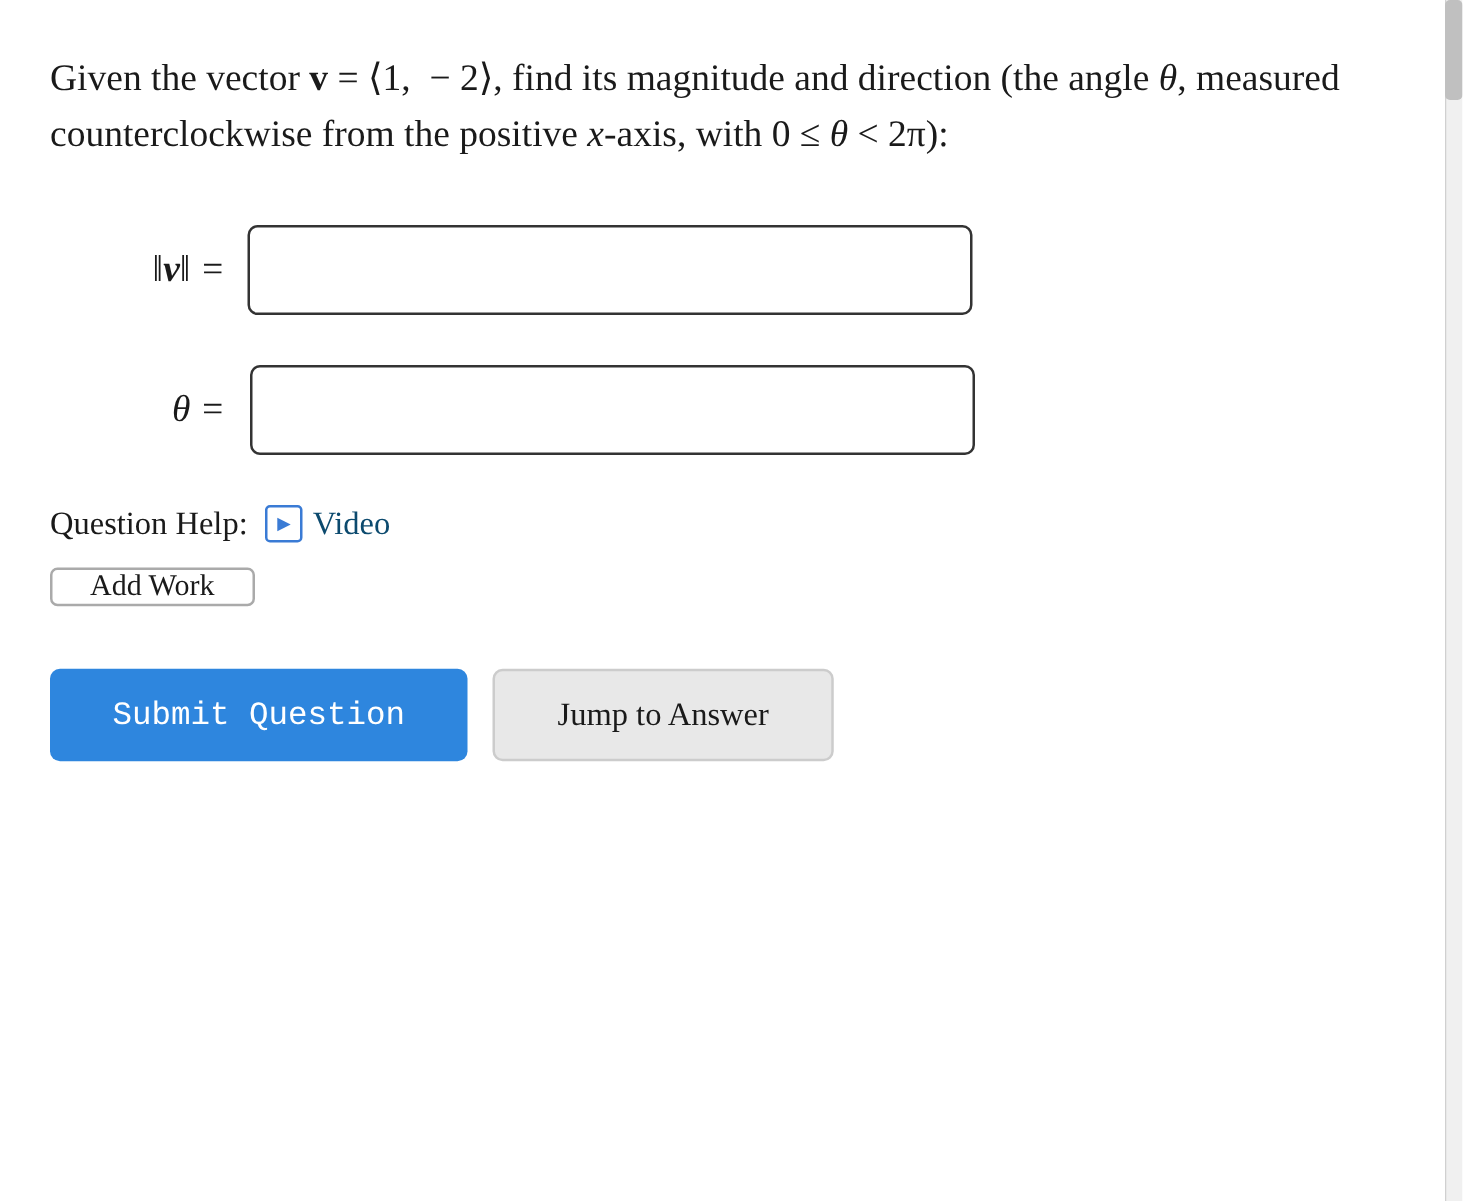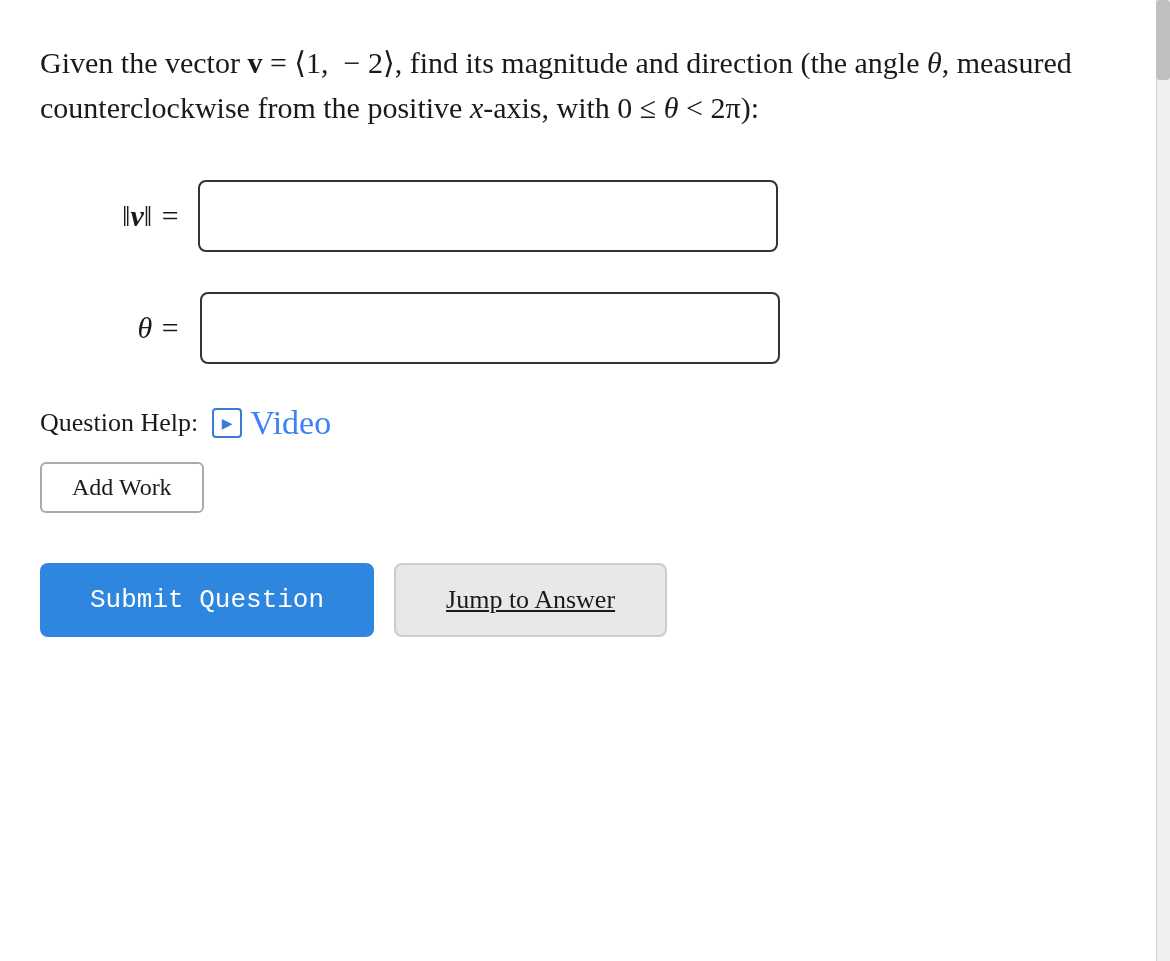--- a/index.html
+++ b/index.html
@@ -119,28 +119,28 @@
       width: 30px;
       height: 30px;
       border: 2px solid #3a7bd5;
       border-radius: 4px;
       margin-right: 8px;
       color: #3a7bd5;
       font-size: 14px;
     }
 
     .video-link {
-      color: #3b82f6;
-      font-size: 34px;
+      color: #0c4a6e;
+      font-size: 26px;
       text-decoration: none;
       cursor: pointer;
     }
 
     .add-work-btn {
-      padding: 10px 30px;
+      padding: 0 30px;
       font-size: 24px;
       background: #ffffff;
       border: 2px solid #aaaaaa;
       border-radius: 6px;
       cursor: pointer;
       font-family: Georgia, serif;
       color: #1a1a1a;
       margin-top: 4px;
     }
 
@@ -165,21 +165,20 @@
     .jump-btn {
       padding: 20px 50px;
       font-size: 26px;
       background: #e8e8e8;
       color: #1a1a1a;
       border: 2px solid #cccccc;
       border-radius: 8px;
       cursor: pointer;
       font-family: Georgia, serif;
       font-weight: normal;
-      text-decoration: underline;
     }
   </style>
 </head>
 <body>
 
 <div class="main-content">
 
   <div class="question-text">
     Given the vector <strong>v</strong> = ⟨1,&nbsp; − 2⟩, find its magnitude and direction (the angle <em>θ</em>, measured counterclockwise from the positive <em>x</em>-axis, with 0 ≤ <em>θ</em> &lt; 2π):
   </div>

